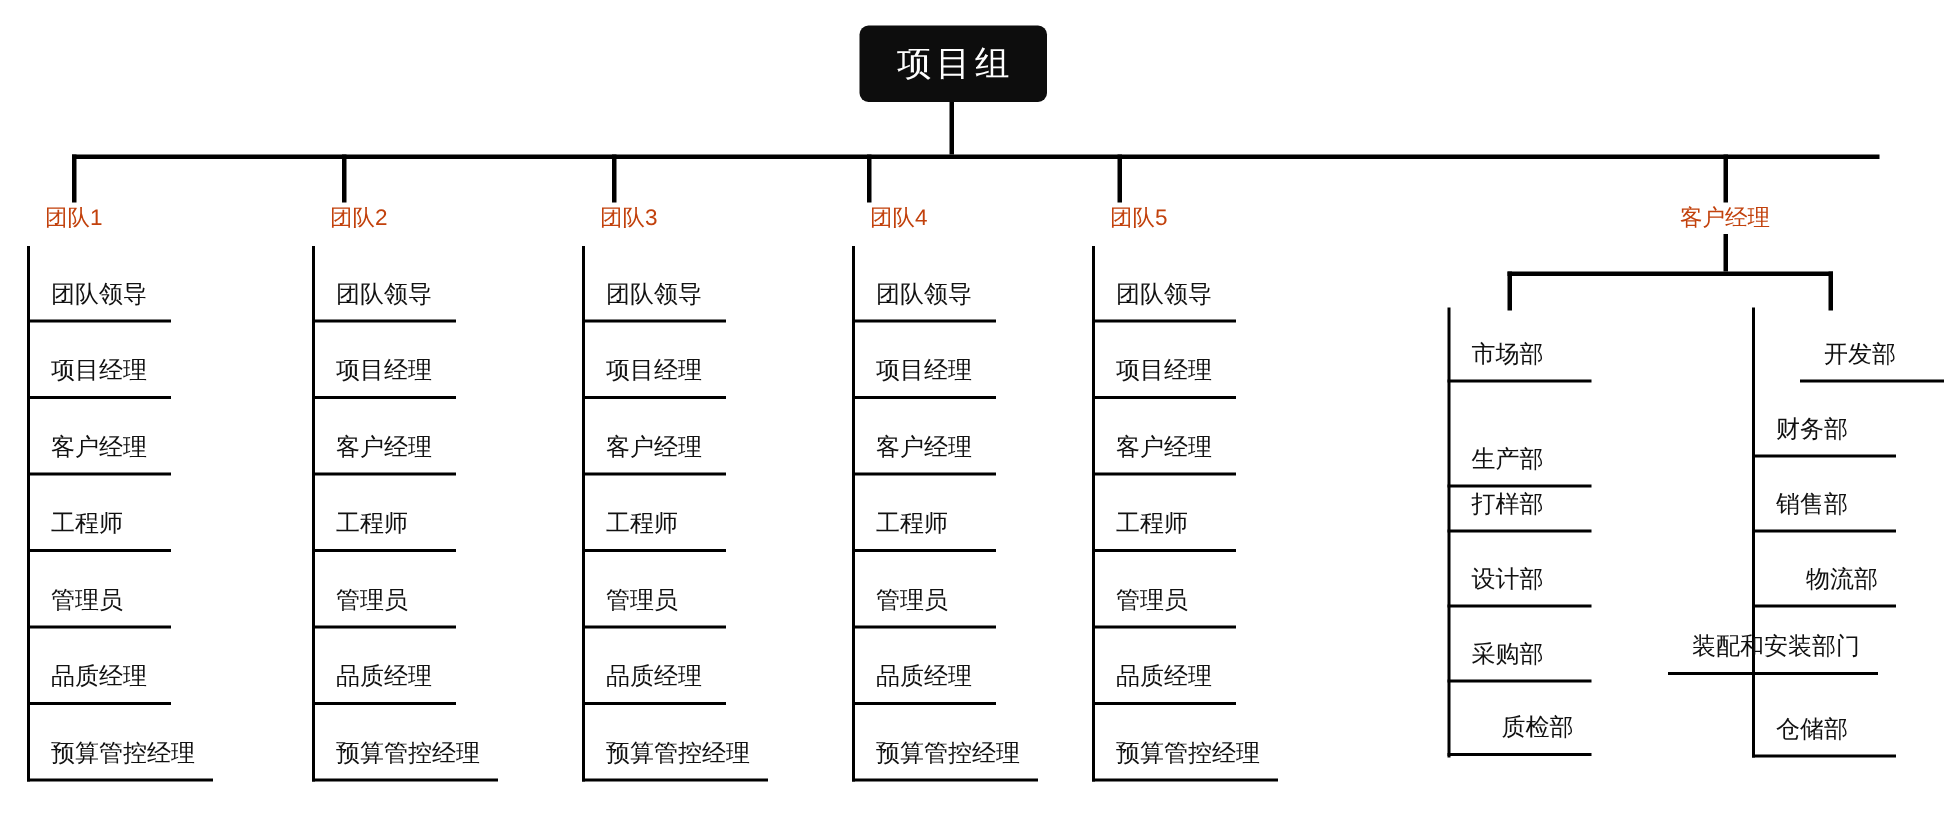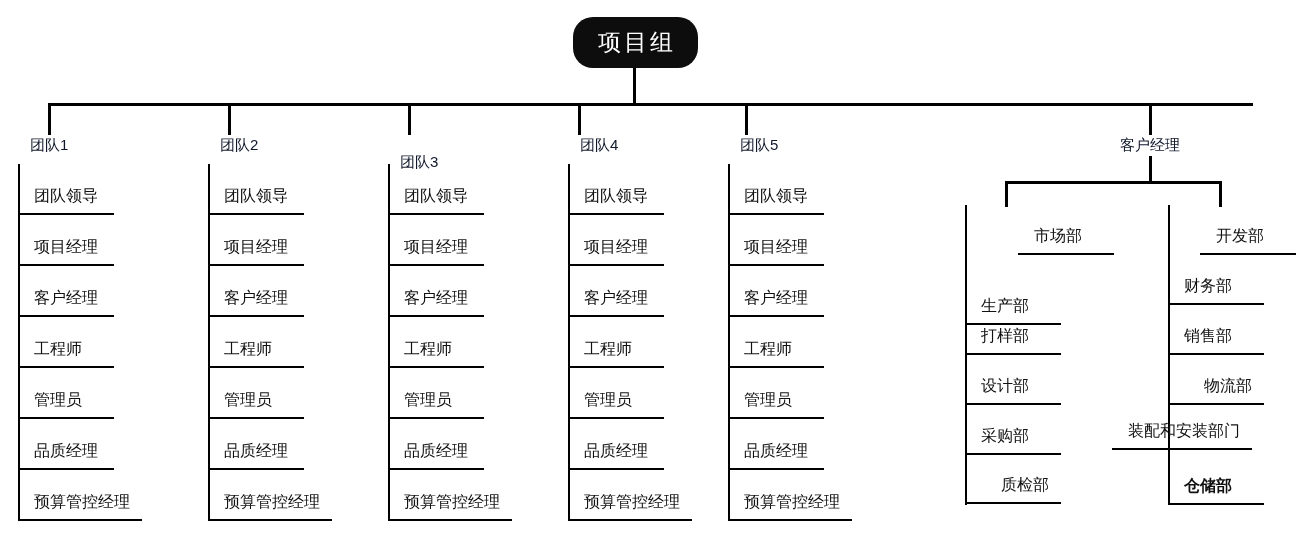--- a/index.html
+++ b/index.html
@@ -17,31 +17,31 @@
     position: absolute;
     background: var(--line, #000000);
   }
   .root-box {
     position: absolute;
     display: flex;
     align-items: center;
     justify-content: center;
     background: var(--root-bg, #0d0d0d);
     color: var(--root-text, #ffffff);
-    border-radius: 20px;
+    border-radius: 6px;
     font-size: 23px;
     font-weight: 500;
     letter-spacing: 3px;
     text-indent: 3px;
   }
   .branch-label {
     position: absolute;
     font-size: 15px;
     white-space: nowrap;
-    color: #0f172a;
+    color: #c2410c;
   }
   .row {
     position: absolute;
     display: flex;
     align-items: flex-end;
     min-width: 96px;
     padding: 0 12px 6px 16px;
     border-bottom: 2px solid var(--line, #000000);
     font-size: 16px;
     white-space: nowrap;
@@ -102,21 +102,21 @@
     </div>
     <div class="row" style="left: 208px; top: 368px; height: 51px;">
       <div>管理员</div>
     </div>
     <div class="row" style="left: 208px; top: 419px; height: 51px;">
       <div>品质经理</div>
     </div>
     <div class="row" style="left: 208px; top: 470px; height: 51px;">
       <div>预算管控经理</div>
     </div>
-    <div class="branch-label" style="left: 400px; top: 153px;">团队3</div>
+    <div class="branch-label" style="left: 400px; top: 136px;">团队3</div>
     <div class="line" style="left: 388px; top: 164px; width: 2px; height: 357px;"></div>
     <div class="row" style="left: 388px; top: 164px; height: 51px;">
       <div>团队领导</div>
     </div>
     <div class="row" style="left: 388px; top: 215px; height: 51px;">
       <div>项目经理</div>
     </div>
     <div class="row" style="left: 388px; top: 266px; height: 51px;">
       <div>客户经理</div>
     </div>
@@ -177,21 +177,21 @@
     </div>
     <div class="row" style="left: 728px; top: 470px; height: 51px;">
       <div>预算管控经理</div>
     </div>
     <div class="branch-label" style="left: 1090px; top: 136px; width: 120px; text-align: center;">客户经理</div>
     <div class="line" style="left: 1149px; top: 156px; width: 3px; height: 25px;"></div>
     <div class="line" style="left: 1005px; top: 181px; width: 217px; height: 3px;"></div>
     <div class="line" style="left: 1005px; top: 181px; width: 3px; height: 26px;"></div>
     <div class="line" style="left: 1219px; top: 181px; width: 3px; height: 26px;"></div>
     <div class="line" style="left: 965px; top: 205px; width: 2px; height: 300px;"></div>
-    <div class="row" style="left: 1018px; top: 205px; height: 50px;">
+    <div class="row" style="left: 965px; top: 205px; height: 50px;">
       <div>市场部</div>
     </div>
     <div class="row" style="left: 965px; top: 271px; height: 54px;">
       <div>生产部</div>
     </div>
     <div class="row" style="left: 965px; top: 355px; height: 50px;">
       <div>设计部</div>
     </div>
     <div class="row" style="left: 965px; top: 305px; height: 50px;">
       <div>打样部</div>
@@ -211,16 +211,16 @@
     </div>
     <div class="row" style="left: 1168px; top: 255px; height: 50px;">
       <div>财务部</div>
     </div>
     <div class="row" style="left: 1168px; top: 355px; height: 50px; justify-content: flex-end;">
       <div>物流部</div>
     </div>
     <div class="row" style="left: 1112px; top: 405px; height: 45px;">
       <div>装配和安装部门</div>
     </div>
-    <div class="row" style="left: 1168px; top: 455px; height: 50px; font-weight: bold;">
+    <div class="row" style="left: 1168px; top: 455px; height: 50px;">
       <div>仓储部</div>
     </div>
   </div>
 
 </body></html>

